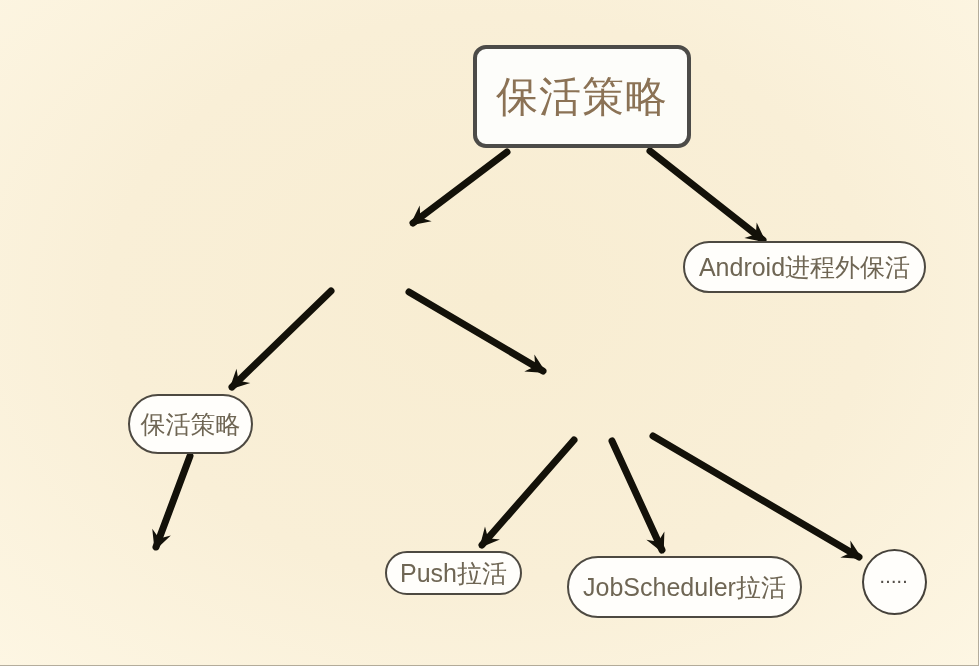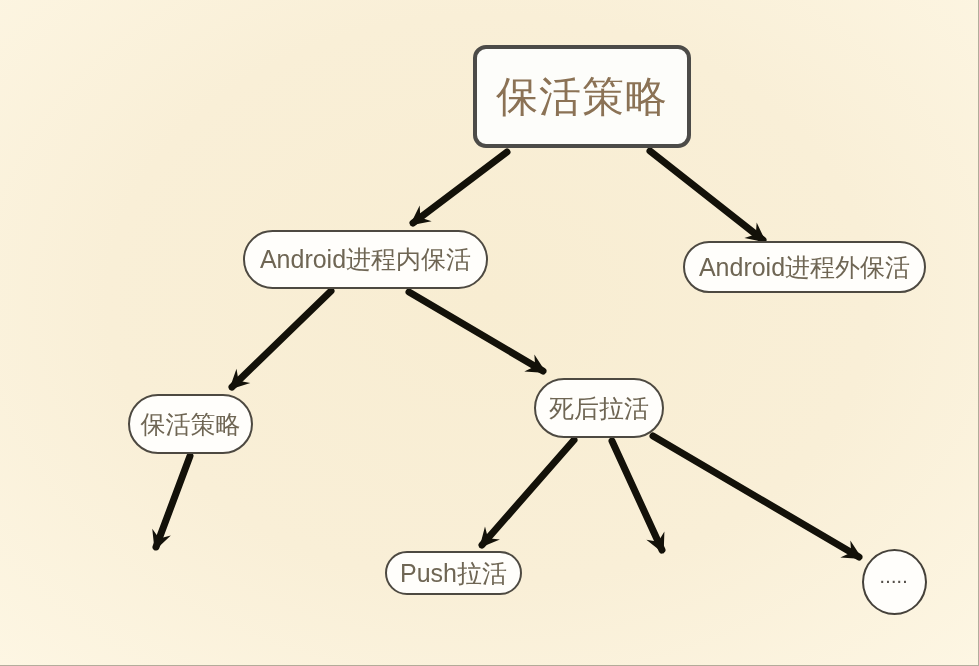--- a/index.html
+++ b/index.html
@@ -84,27 +84,26 @@
       <line x1="409" y1="292" x2="543" y2="371" marker-end="url(#arrowhead)"></line>
       <line x1="190" y1="456" x2="156" y2="547" marker-end="url(#arrowhead)"></line>
       <line x1="574" y1="440" x2="482" y2="545" marker-end="url(#arrowhead)"></line>
       <line x1="612" y1="441" x2="662" y2="550" marker-end="url(#arrowhead)"></line>
       <line x1="653" y1="436" x2="859" y2="557" marker-end="url(#arrowhead)"></line>
     </g>
   </svg>
 
   <div class="node node-root">保活策略</div>
 
-  <div class="node node-pill node-in-process">Android进程内保活</div>
 
   <div class="node node-pill node-out-process">Android进程外保活</div>
 
   <div class="node node-pill node-process-keep">保活策略</div>
 
-  <div class="node node-pill node-revive">死后拉活</div>
 
 
   <div class="node node-pill node-push">Push拉活</div>
 
+  <div class="node node-pill node-jobscheduler">JobScheduler拉活</div>
 
   <div class="node node-more">·····</div>
 
 </div>
 
 </body></html>

